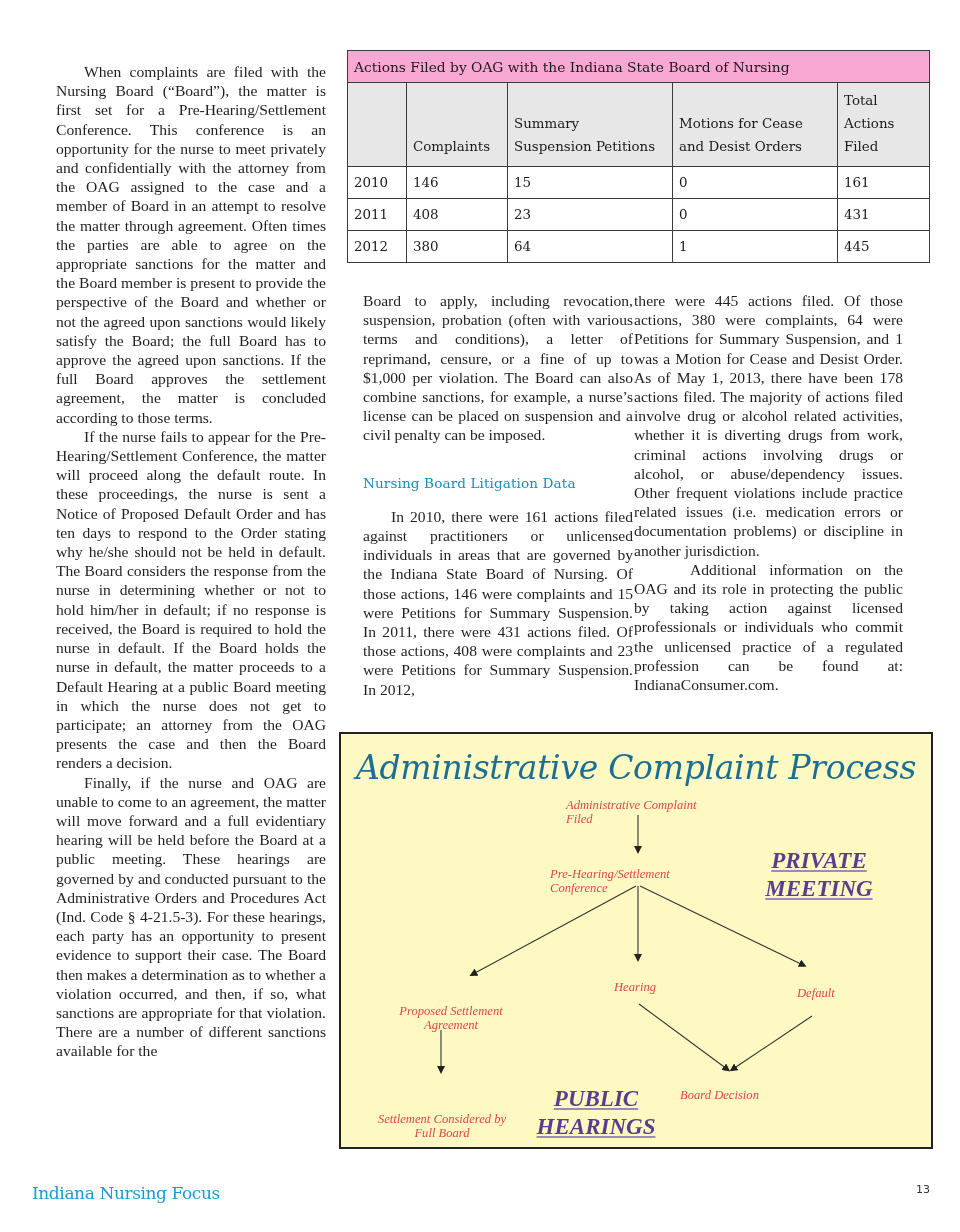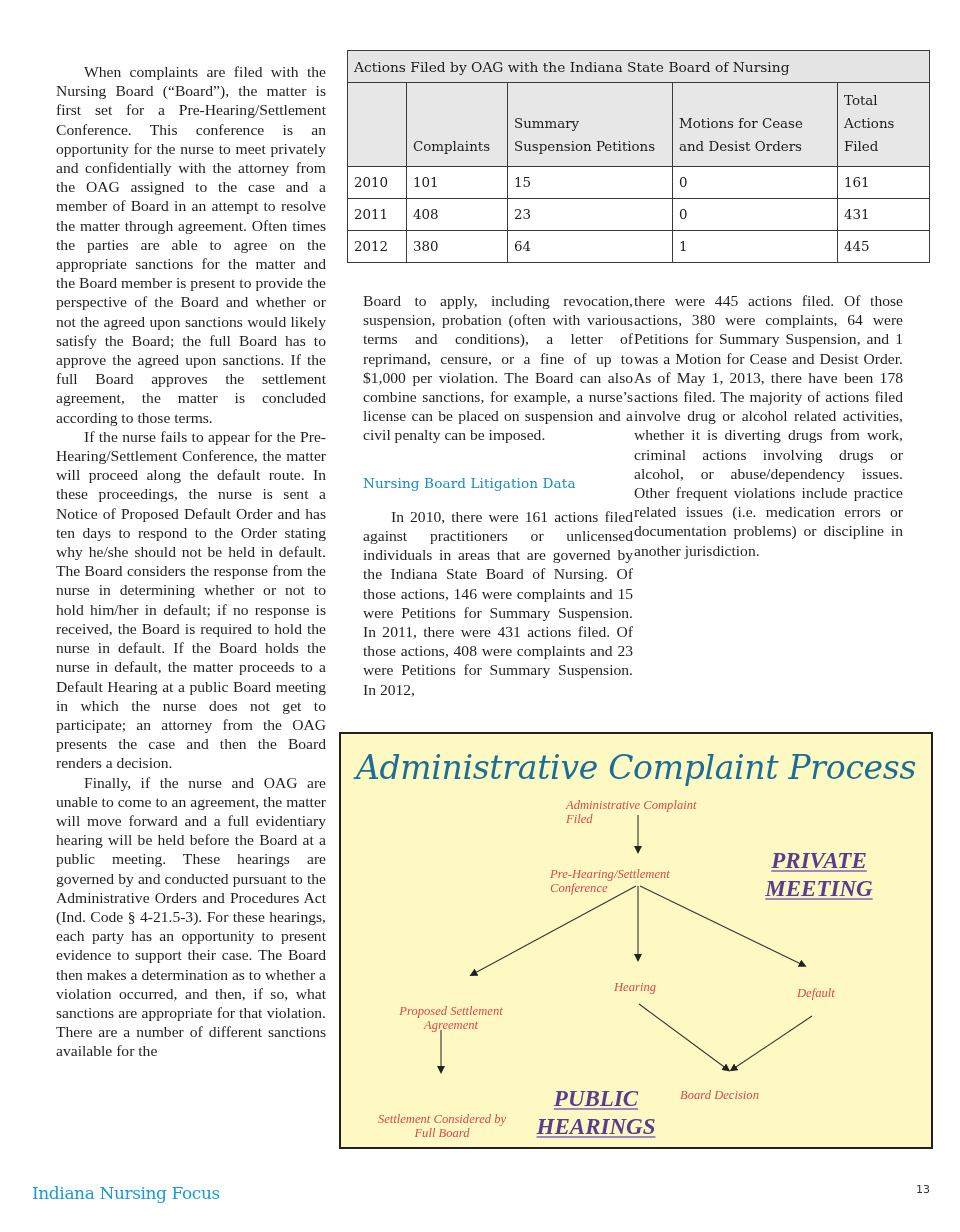--- a/index.html
+++ b/index.html
@@ -12,21 +12,21 @@
 
   #col1 { left:56px; top:62px; width:270px; }
   #col2 { left:363px; top:291px; width:270px; }
   #col3 { left:634px; top:291px; width:269px; }
 
   .section-heading { font-family:"DejaVu Serif", serif; font-size:13.6px; color:#1a8ac4; margin:29px 0 14px 0; text-indent:0; text-align:left; letter-spacing:0.1px; }
 
   
   #actions-table { position:absolute; left:347px; top:50px; width:583px; border-collapse:collapse; font-family:"DejaVu Serif", serif; font-size:13.4px; color:#1a1a1a; }
   #actions-table td, #actions-table th { border:1.5px solid #3a3a3a; padding:0 6px; text-align:left; vertical-align:bottom; font-weight:normal; }
-  #actions-table .title-row th { background:#e5e5e5; height:31px; vertical-align:middle; font-size:13.8px; }
+  #actions-table .title-row th { background:#f9a8d4; height:31px; vertical-align:middle; font-size:13.8px; }
   #actions-table .head-row th { background:#e7e7e7; height:75px; line-height:23px; padding-bottom:8px; }
   #actions-table .data-row td { height:31px; vertical-align:middle; }
 
   
   #diagram { position:absolute; left:339px; top:732px; width:590px; height:413px; border:2px solid #222; background:#fef9c3;font-style:italic; }
   .dg-title { position:absolute; left:0; top:14px; width:590px; text-align:center; font-family:"DejaVu Serif", serif; font-size:33px; color:#1b6e95; letter-spacing:-0.3px; }
   .node { position:absolute; font-family:"Liberation Serif", serif; font-size:12.6px; color:#e0454d; line-height:14px; }
   .node.center { text-align:center;margin-top:18px; }
   .stamp { position:absolute; font-family:"Liberation Serif", serif; font-weight:bold; font-size:23px; color:#5a3d8f; text-decoration:underline; text-decoration-color:#9a8ac0; line-height:28px; text-align:center; }
   #diagram svg { position:absolute; left:0; top:0; }
@@ -50,21 +50,21 @@
   </tr>
   <tr class="head-row">
     <th style="width:46px"></th>
     <th style="width:88px"><span>Complaints</span></th>
     <th style="width:152px"><span>Summary</span><br><span>Suspension Petitions</span></th>
     <th style="width:152px"><span>Motions for Cease</span><br><span>and Desist Orders</span></th>
     <th><span>Total</span><br><span>Actions</span><br><span>Filed</span></th>
   </tr>
   <tr class="data-row">
     <td>2010</td>
-    <td>101</td>
+    <td>146</td>
     <td>15</td>
     <td>0</td>
     <td>161</td>
   </tr>
   <tr class="data-row">
     <td>2011</td>
     <td>408</td>
     <td>23</td>
     <td>0</td>
     <td>431</td>
@@ -80,20 +80,21 @@
   </table>
 
 <div id="col2" class="col">
   <p class="noindent">Board to apply, including revocation, suspension, probation (often with various terms and conditions), a letter of reprimand, censure, or a fine of up to $1,000 per violation.  The Board can also combine sanctions, for example, a nurse’s license can be placed on suspension and a civil penalty can be imposed.</p>
   <div class="section-heading">Nursing Board Litigation Data</div>
   <p>In 2010, there were 161 actions filed against practitioners or unlicensed individuals in areas that are governed by the Indiana State Board of Nursing. Of those actions, 146 were complaints and 15 were Petitions for Summary Suspension.  In 2011, there were 431 actions filed.  Of those actions, 408 were complaints and 23 were Petitions for Summary Suspension.  In 2012,</p>
 </div>
 
 <div id="col3" class="col">
   <p class="noindent">there were 445 actions filed.  Of those actions, 380 were complaints, 64 were Petitions for Summary Suspension, and 1 was a Motion for Cease and Desist Order.  As of May 1, 2013, there have been 178 actions filed.  The majority of actions filed involve drug or alcohol related activities, whether it is diverting drugs from work, criminal actions involving drugs or alcohol, or abuse/dependency issues.  Other frequent violations include practice related issues (i.e. medication errors or documentation problems) or discipline in another jurisdiction.</p>
+  <p class="bigindent">Additional information on the OAG and its role in protecting the public by taking action against licensed professionals or individuals who commit the unlicensed practice of a regulated profession can be found at: IndianaConsumer.com.</p>
 </div>
 
 <div id="diagram">
   <svg width="590" height="413" viewBox="0 0 590 413">
     <defs>
       <marker id="ah" markerWidth="8" markerHeight="8" refX="4" refY="4" orient="auto" markerUnits="userSpaceOnUse">
         <path d="M0,0 L8,4 L0,8 z" fill="#222"></path>
       </marker>
     </defs>
     <g stroke="#333" stroke-width="1.1" fill="none">

